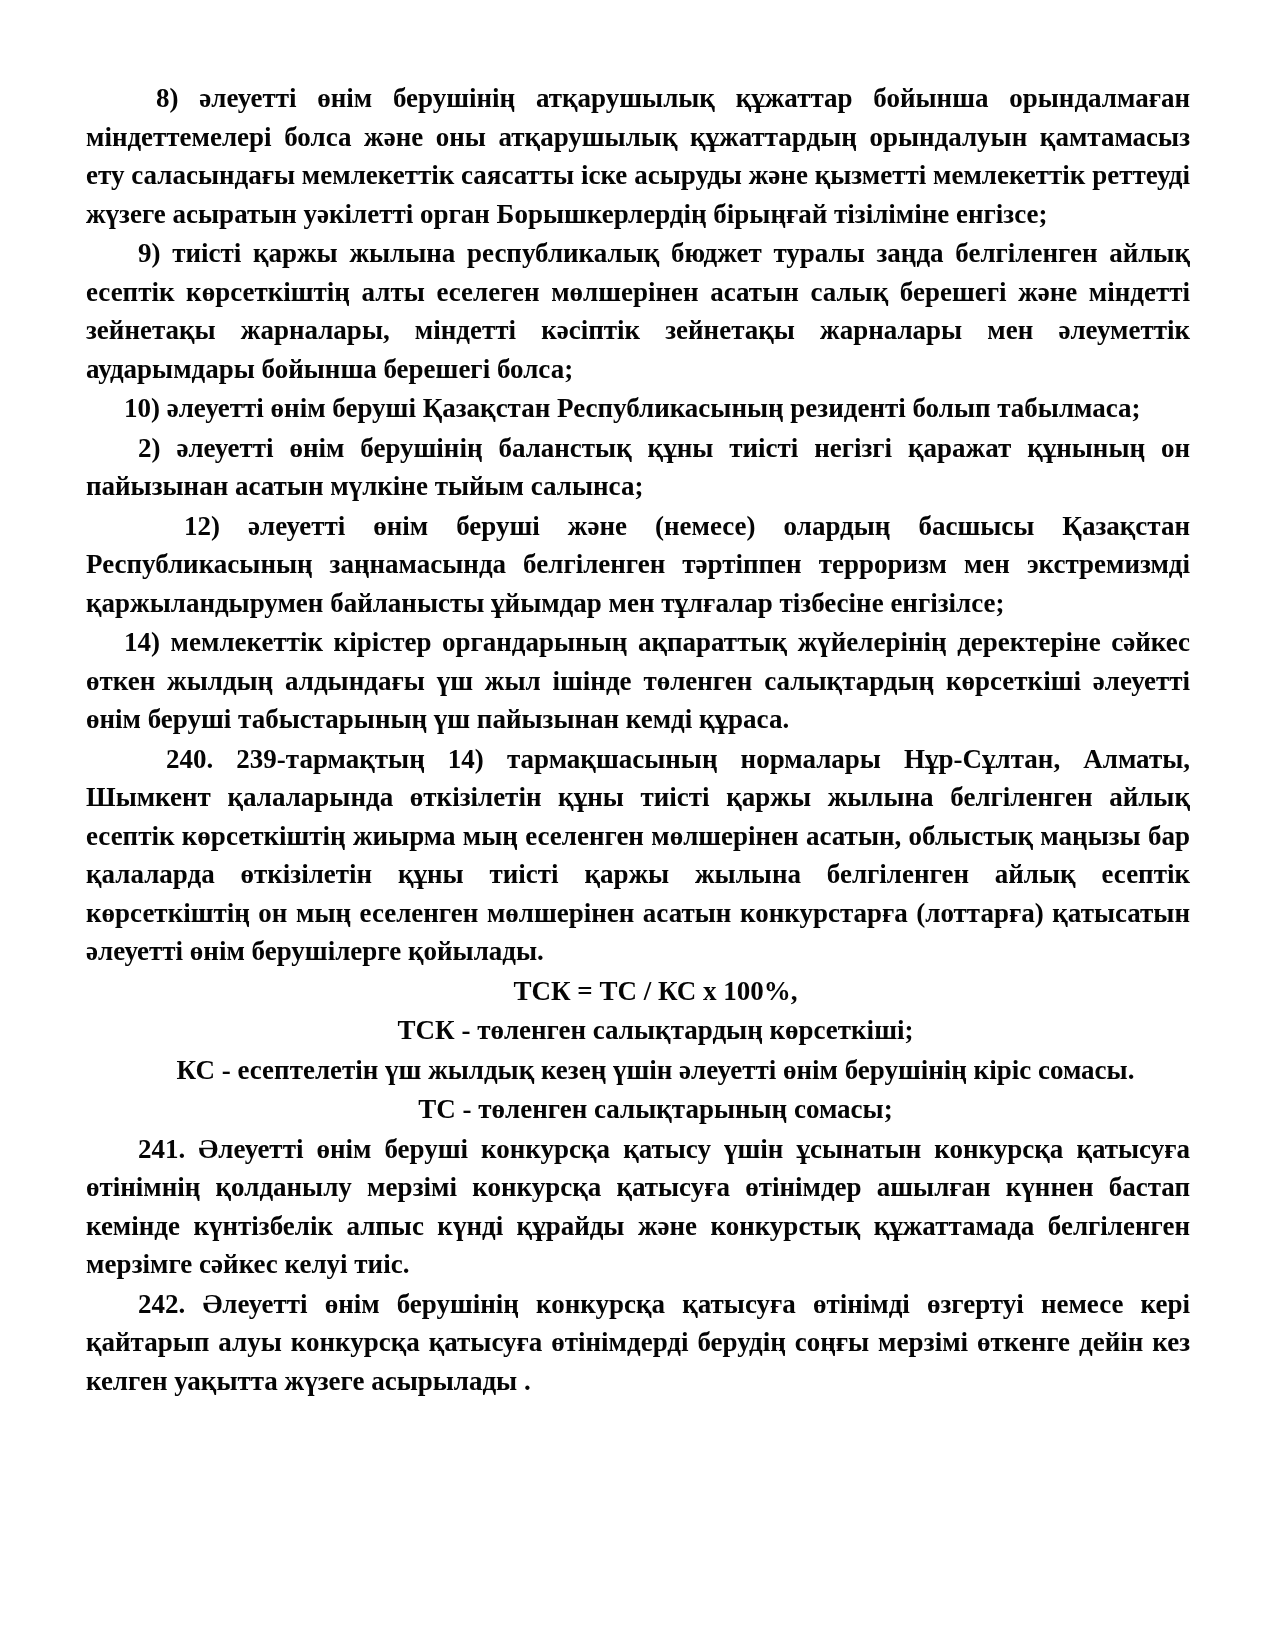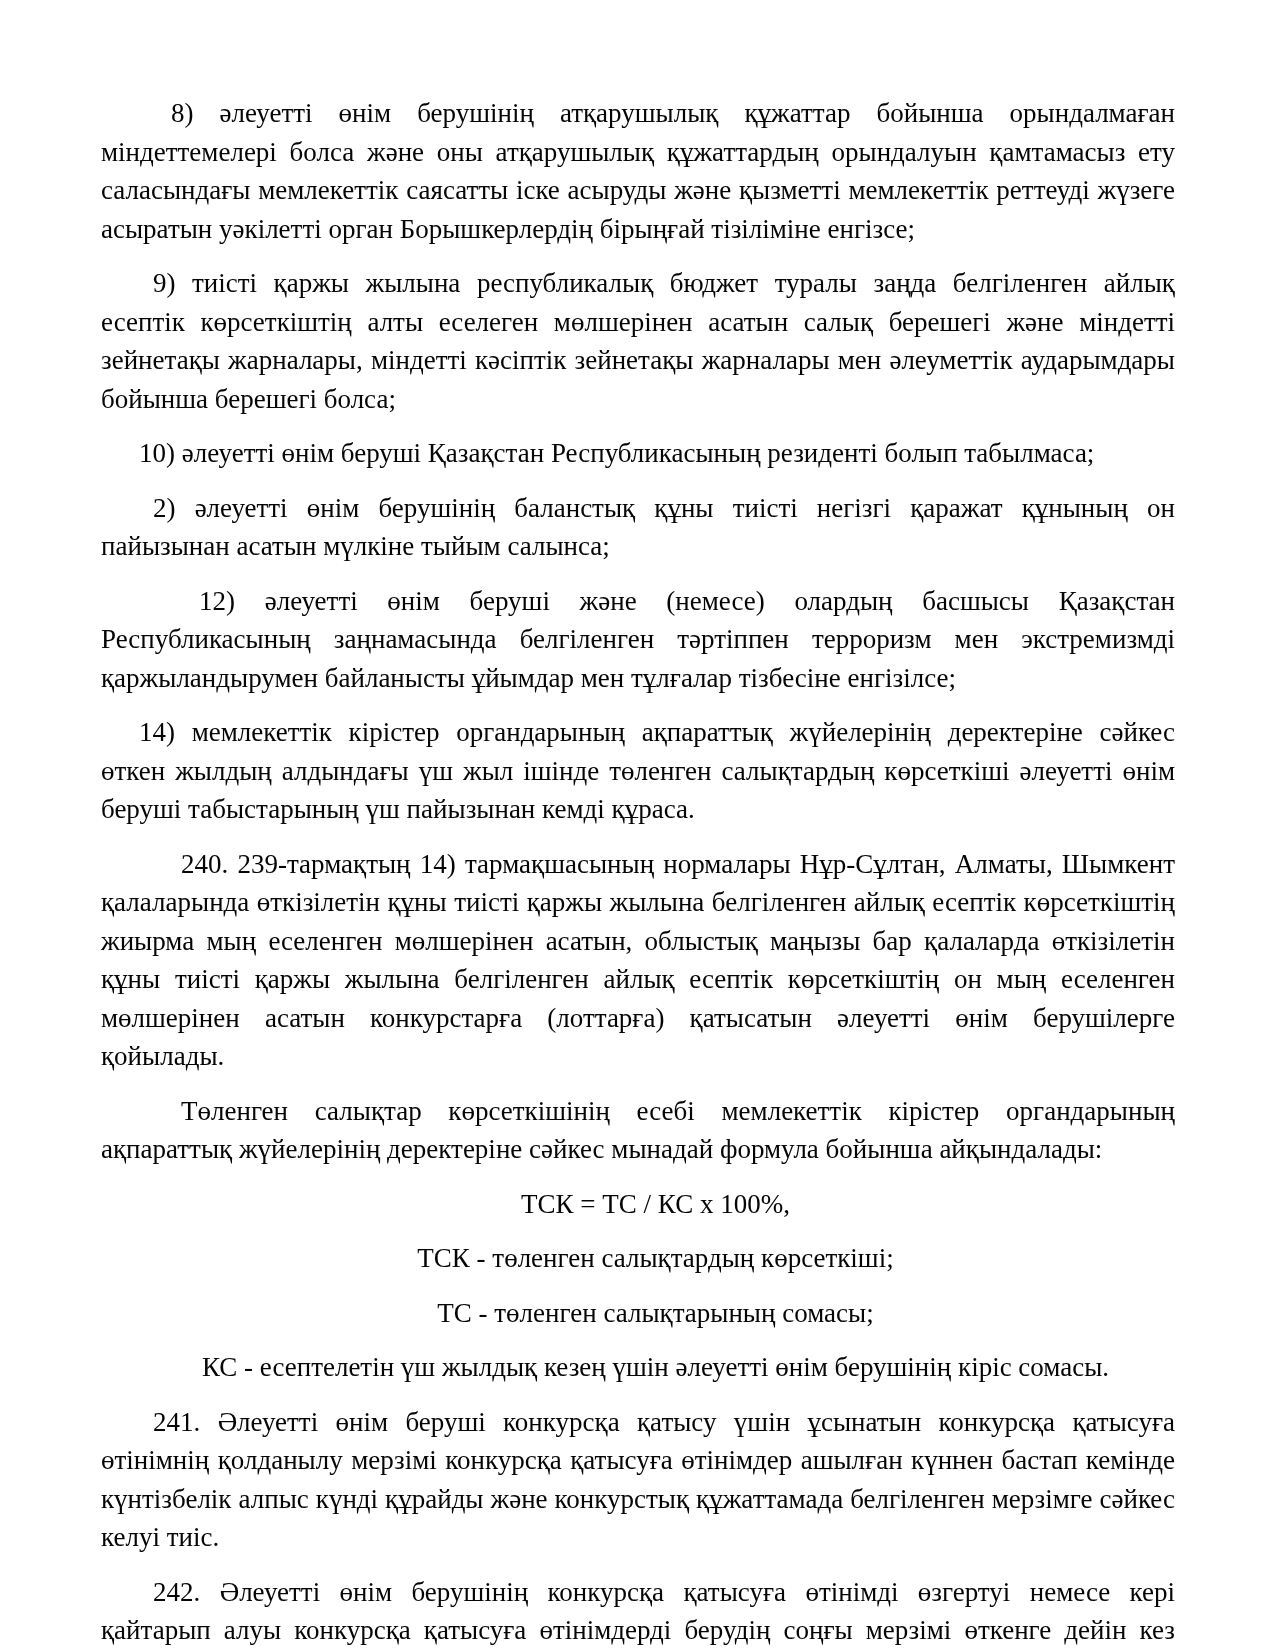--- a/index.html
+++ b/index.html
@@ -15,22 +15,23 @@
     background: #ffffff;
     box-sizing: border-box;
     padding: 78px 84px 0 85px;
     font-family: "Liberation Serif", "DejaVu Serif", serif;
     font-size: 27px;
     line-height: 38.5px;
     color: #050505;
     overflow: hidden;
   }
   .para {
-    margin: 16px;
+    margin: 1px;
     text-align: justify;
+    font-weight: bold;
   }
   .para.left {
     text-align: center;
   }
   
   .ind-a  { text-indent: 38px; }
   .ind-a2 { text-indent: 35px; }
   .ind-b  { text-indent: 52px; }
   .ind-c  { text-indent: 70px; }
   .ind-d  { text-indent: 80px; }
@@ -40,20 +41,19 @@
 <body>
 
 <div class="page">
   <p class="para ind-c">8) әлеуетті өнім берушінің атқарушылық құжаттар бойынша орындалмаған міндеттемелері болса және оны атқарушылық құжаттардың орындалуын қамтамасыз ету саласындағы мемлекеттік саясатты іске асыруды және қызметті мемлекеттік реттеуді жүзеге асыратын уәкілетті орган Борышкерлердің бірыңғай тізіліміне енгізсе;</p>
   <p class="para ind-b">9) тиісті қаржы жылына республикалық бюджет туралы заңда белгіленген айлық есептік көрсеткіштің алты еселеген мөлшерінен асатын салық берешегі және міндетті зейнетақы жарналары, міндетті кәсіптік зейнетақы жарналары мен әлеуметтік аударымдары бойынша берешегі болса;</p>
   <p class="para ind-a">10) әлеуетті өнім беруші Қазақстан Республикасының резиденті болып табылмаса;</p>
   <p class="para ind-b">2) әлеуетті өнім берушінің баланстық құны тиісті негізгі қаражат құнының он пайызынан асатын мүлкіне тыйым салынса;</p>
   <p class="para ind-e">12) әлеуетті өнім беруші және (немесе) олардың басшысы Қазақстан Республикасының заңнамасында белгіленген тәртіппен терроризм мен экстремизмді қаржыландырумен байланысты ұйымдар мен тұлғалар тізбесіне енгізілсе;</p>
   <p class="para ind-a">14) мемлекеттік кірістер органдарының ақпараттық жүйелерінің деректеріне сәйкес өткен жылдың алдындағы үш жыл ішінде төленген салықтардың көрсеткіші әлеуетті өнім беруші табыстарының үш пайызынан кемді құраса.</p>
   <p class="para ind-d">240. 239-тармақтың 14) тармақшасының нормалары Нұр-Сұлтан, Алматы, Шымкент қалаларында өткізілетін құны тиісті қаржы жылына белгіленген айлық есептік көрсеткіштің жиырма мың еселенген мөлшерінен асатын, облыстық маңызы бар қалаларда өткізілетін құны тиісті қаржы жылына белгіленген айлық есептік көрсеткіштің он мың еселенген мөлшерінен асатын конкурстарға (лоттарға) қатысатын әлеуетті өнім берушілерге қойылады.</p>
-  <p class="para ind-d">Төленген салықтар көрсеткішінің есебі мемлекеттік кірістер органдарының ақпараттық жүйелерінің деректеріне сәйкес мынадай формула бойынша айқындалады:</p>
   <p class="para left ind-a2">ТСК = ТС / КС х 100%,</p>
   <p class="para left ind-a2">ТСК - төленген салықтардың көрсеткіші;</p>
+  <p class="para left ind-a2">КС - есептелетін үш жылдық кезең үшін әлеуетті өнім берушінің кіріс сомасы.</p>
   <p class="para left ind-a2">ТС - төленген салықтарының сомасы;</p>
-  <p class="para left ind-a2">КС - есептелетін үш жылдық кезең үшін әлеуетті өнім берушінің кіріс сомасы.</p>
   <p class="para ind-b">241. Әлеуетті өнім беруші конкурсқа қатысу үшін ұсынатын конкурсқа қатысуға өтінімнің қолданылу мерзімі конкурсқа қатысуға өтінімдер ашылған күннен бастап кемінде күнтізбелік алпыс күнді құрайды және конкурстық құжаттамада белгіленген мерзімге сәйкес келуі тиіс.</p>
   <p class="para ind-b">242. Әлеуетті өнім берушінің конкурсқа қатысуға өтінімді өзгертуі немесе кері қайтарып алуы конкурсқа қатысуға өтінімдерді берудің соңғы мерзімі өткенге дейін кез келген уақытта жүзеге асырылады .</p>
 </div>
 
 </body></html>

